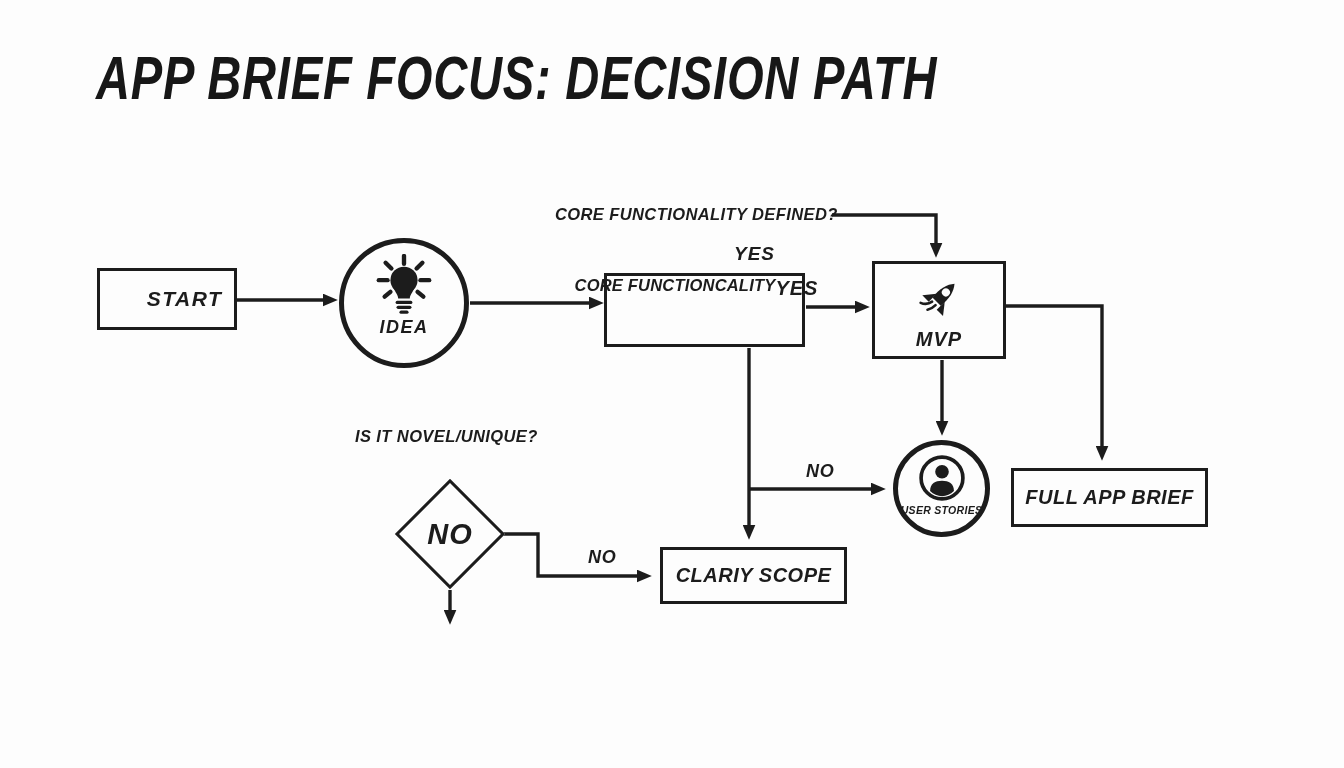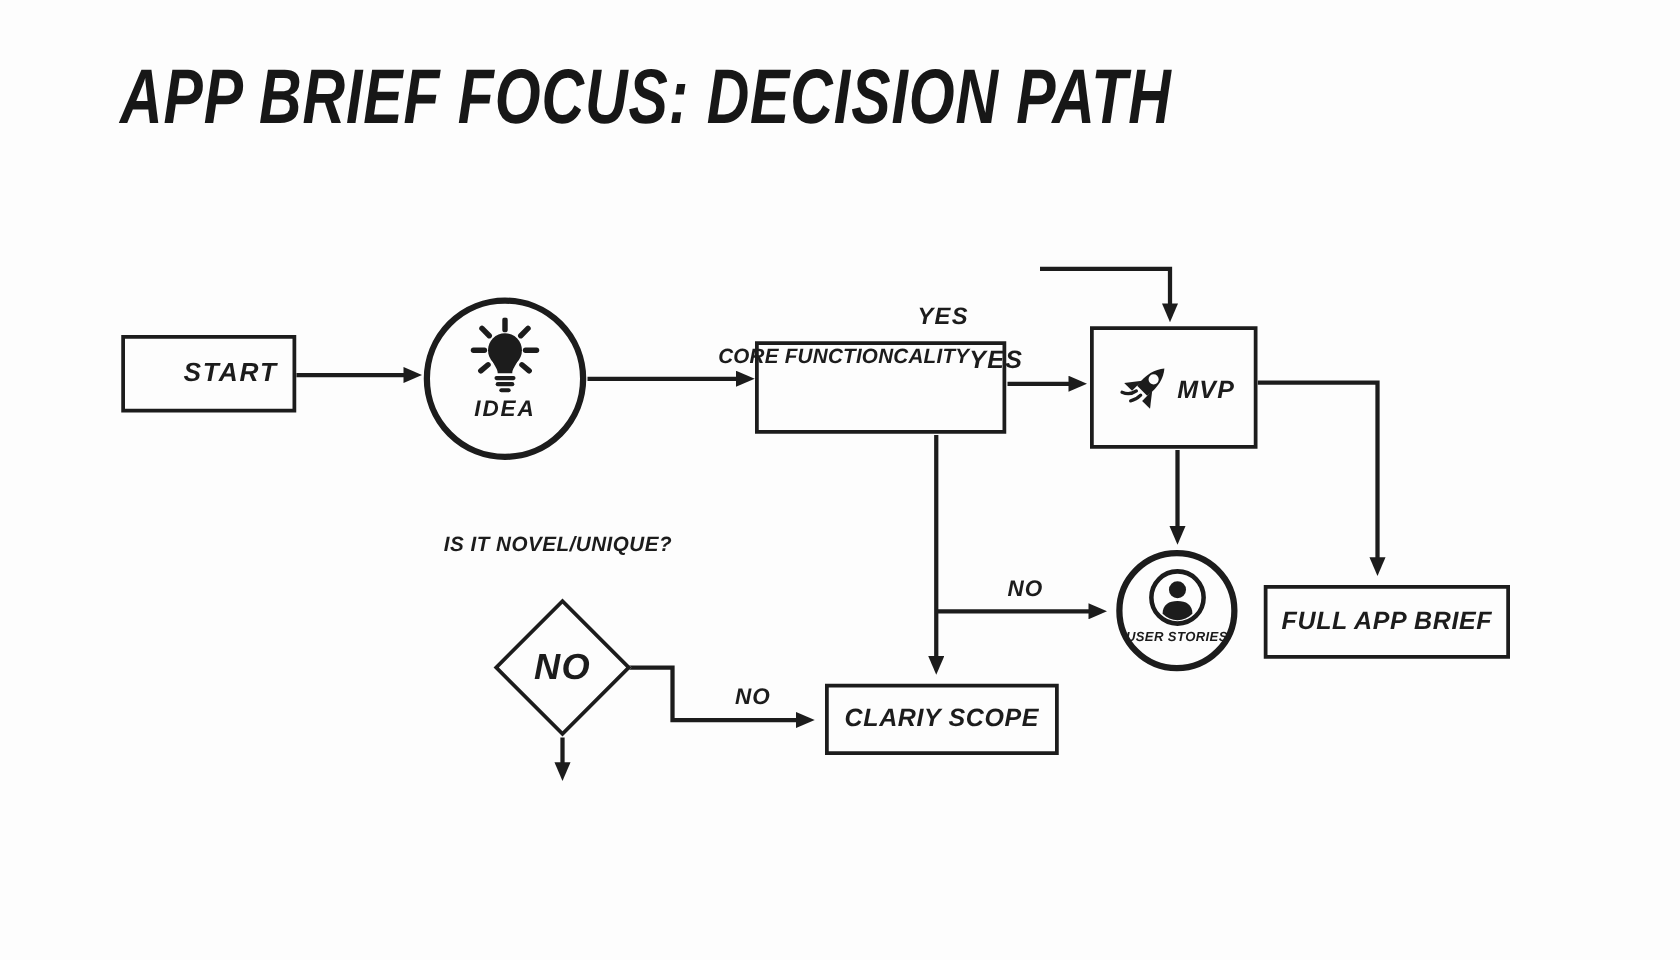--- a/index.html
+++ b/index.html
@@ -14,21 +14,21 @@
   }
   .wires{position:absolute;left:0;top:0;}
   .node{
     position:absolute;box-sizing:border-box;border:3.5px solid #1c1c1c;background:#fdfdfd;
     display:flex;align-items:center;justify-content:center;font-weight:bold;
   }
   .node-start{left:97px;top:268px;width:140px;height:62px;font-size:21px;letter-spacing:1.5px;padding-left:35px;}
   .node-core{left:604px;top:273px;width:201px;height:74px;flex-direction:row;align-items:stretch;justify-content:center;}
   .core-line1{text-align:center;font-size:16.5px;letter-spacing:0.2px;white-space:nowrap;}
   .core-line2{text-align:right;padding-right:16px;font-size:20px;letter-spacing:1px;margin-top:1px;}
-  .node-mvp{left:872px;top:261px;width:134px;height:98px;flex-direction:row;font-size:20px;letter-spacing:1px;padding-top:4px;}
+  .node-mvp{left:872px;top:261px;width:134px;height:98px;flex-direction:column;font-size:20px;letter-spacing:1px;padding-top:4px;}
   .node-full{left:1011px;top:468px;width:197px;height:59px;font-size:20px;letter-spacing:0.5px;}
   .node-clarify{left:660px;top:547px;width:187px;height:57px;font-size:20px;letter-spacing:0.5px;}
   .node-research{left:337px;top:629px;width:257px;height:58px;font-size:18px;letter-spacing:0.2px;}
   .circle{
     position:absolute;box-sizing:border-box;border:5px solid #1c1c1c;border-radius:50%;background:#fdfdfd;
     display:flex;flex-direction:column;align-items:center;font-weight:bold;
   }
   .circle-idea{left:339px;top:238px;width:130px;height:130px;padding-top:11px;font-size:18px;letter-spacing:1.5px;}
   .circle-idea .circle-label{margin-top:-1px;}
   .circle-us{left:893px;top:440px;width:97px;height:97px;padding-top:8px;font-size:10.5px;letter-spacing:0.3px;}
@@ -135,18 +135,19 @@
   </div>
 
   <div class="diamond"></div>
   <div class="diamond-label">NO</div>
 
   <div class="node node-clarify">
     <span>CLARIY SCOPE</span>
   </div>
 
 
+  <div class="flabel flabel-coredef">CORE FUNCTIONALITY DEFINED?</div>
   <div class="flabel flabel-yestop">YES</div>
   <div class="flabel flabel-novel">IS IT NOVEL/UNIQUE?</div>
   <div class="flabel flabel-no-us">NO</div>
   <div class="flabel flabel-no-cs">NO</div>
 
 </div>
 
 </body></html>

